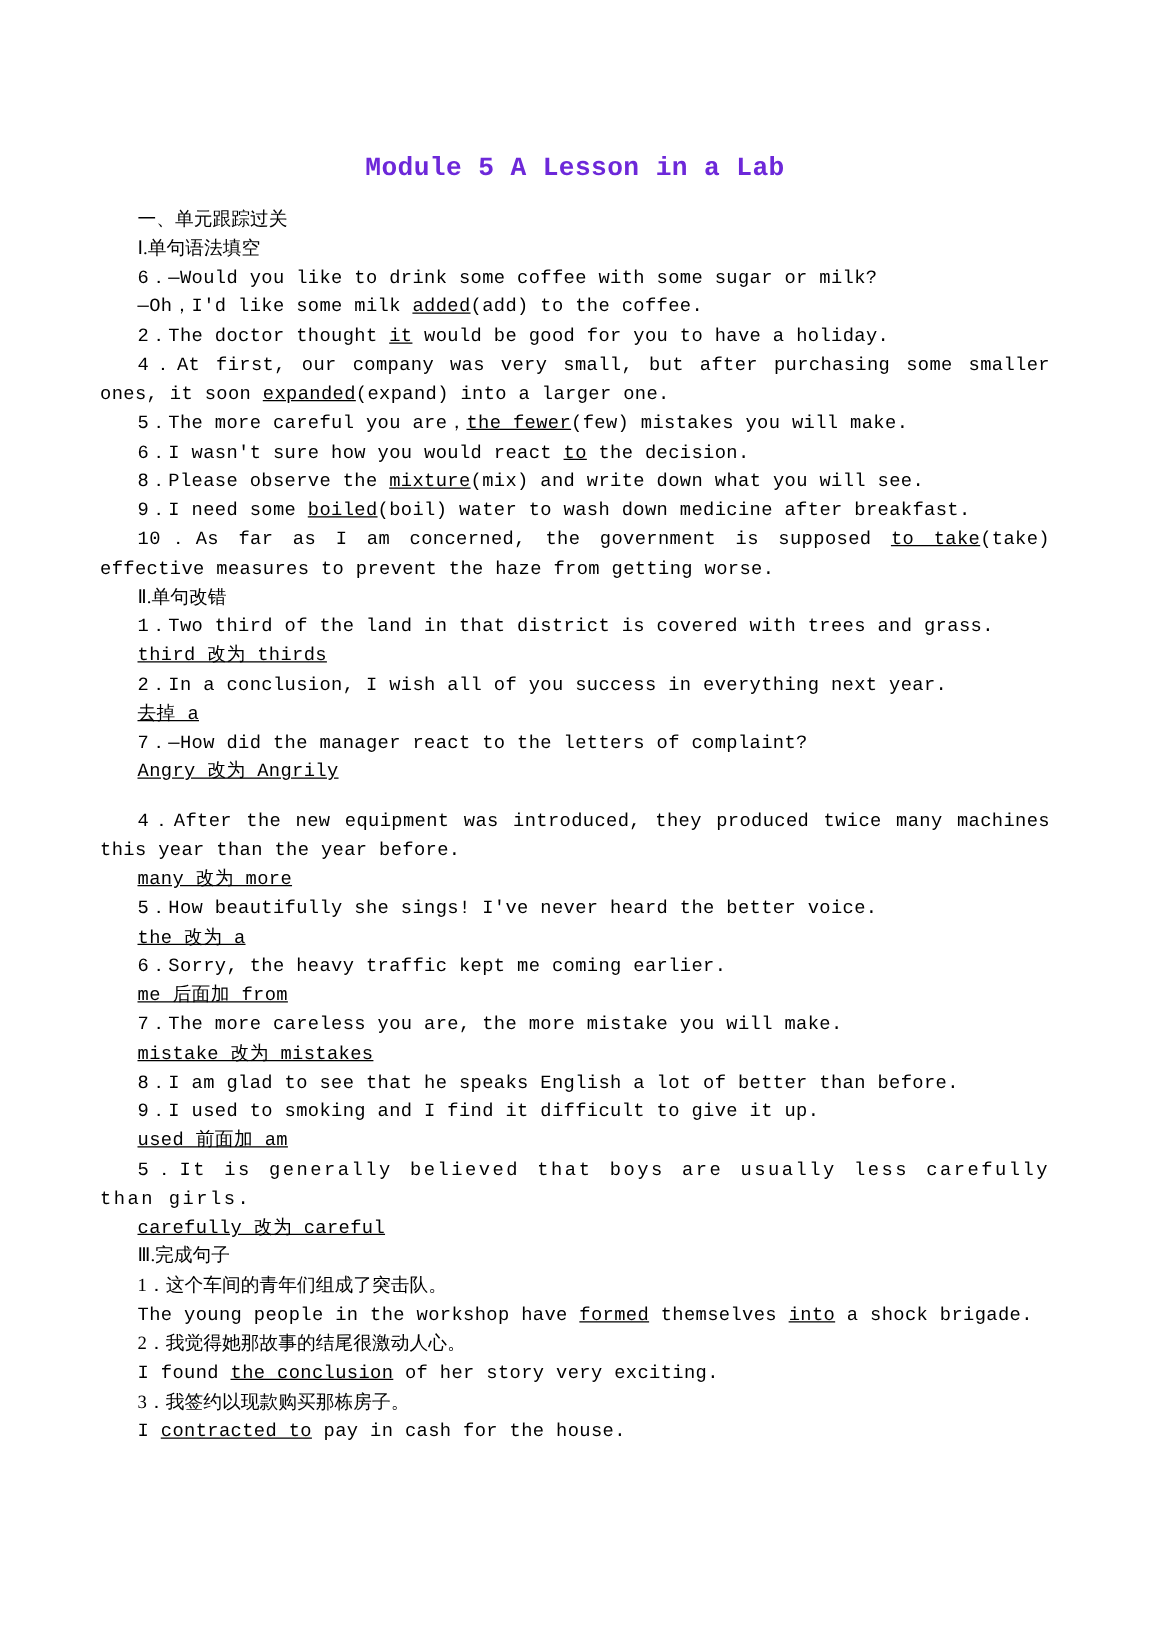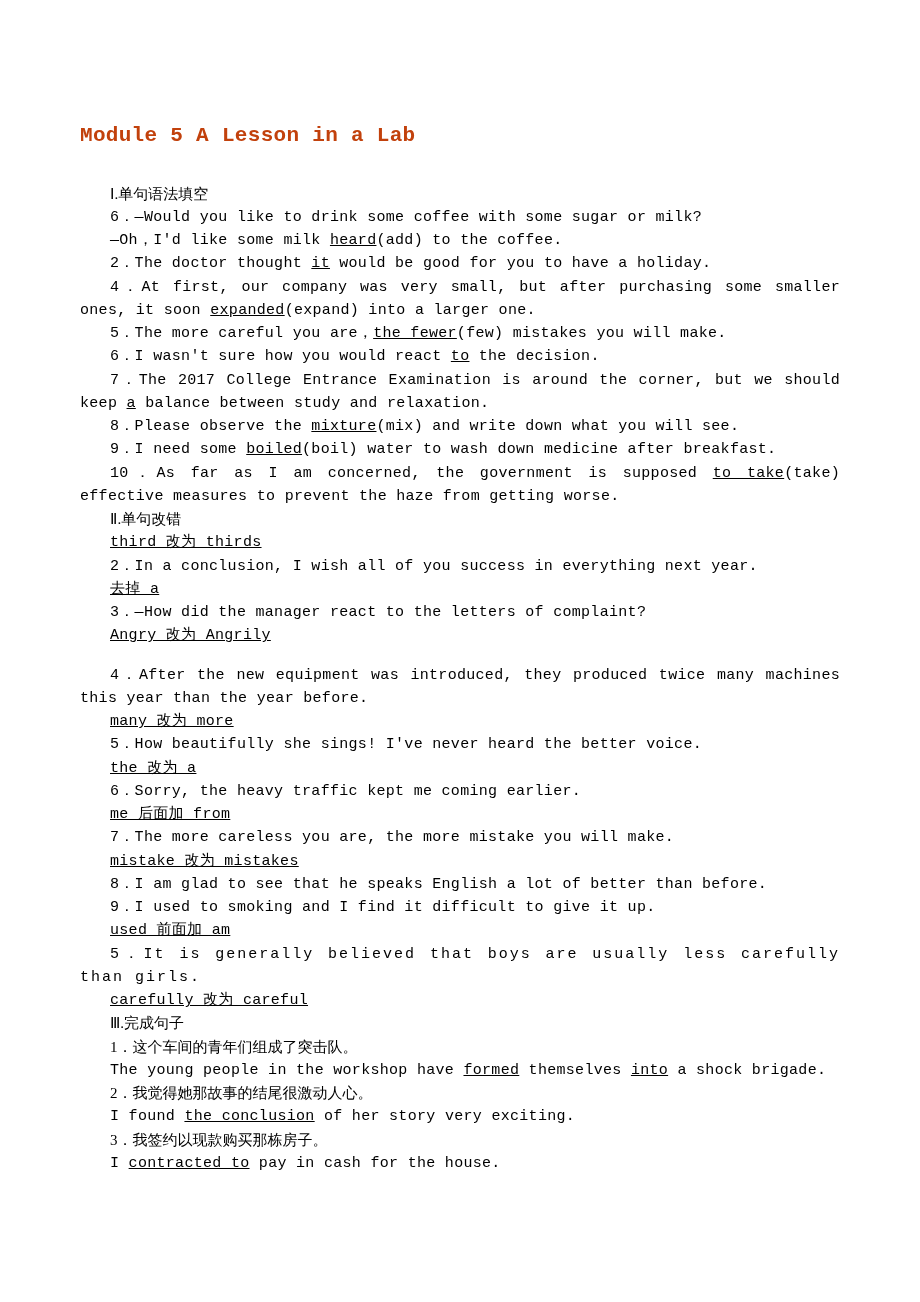--- a/index.html
+++ b/index.html
@@ -9,25 +9,26 @@
     font-family: "SimSun", "宋体", serif;
     width: 920px;
   }
   .page {
     padding: 120px 80px 80px 80px;
     font-size: 15px;
     line-height: 1.55;
     color: #000;
   }
   .title {
-    color: #c2410c;
+    text-align: center;
+    color: #6d28d9;
     font-weight: bold;
     font-size: 21px;
     font-family: "Courier New", monospace;
-    margin-bottom: 30px;
+    margin-bottom: 12px;
     letter-spacing: 0.5px;
   }
   .indent {
     text-indent: 2em;
   }
   .en {
     font-family: "Courier New", monospace;
     letter-spacing: 0.3px;
   }
   .u {
@@ -45,50 +46,51 @@
     letter-spacing: 2px;
   }
 </style>
 </head>
 <body>
 
 <div class="page">
 
   <div class="title en">Module 5  A Lesson in a Lab</div>
 
+  <p class="indent">一、单元跟踪过关</p>
   <p class="indent">Ⅰ.单句语法填空</p>
 
   <p class="indent en">6．—Would you like to drink some coffee with some sugar or milk?</p>
-  <p class="indent en"><span>—Oh，I'd like some milk </span><span class="u">heard</span><span>(add) to the coffee.</span></p>
+  <p class="indent en"><span>—Oh，I'd like some milk </span><span class="u">added</span><span>(add) to the coffee.</span></p>
 
   <p class="indent en"><span>2．The doctor thought </span><span class="u">it</span><span> would be good for you to have a holiday.</span></p>
 
 
   <p class="en hang" style="text-indent:2em;"><span>4．At first, our company was very small, but after purchasing some smaller ones, it soon </span><span class="u">expanded</span><span>(expand) into a larger one.</span></p>
 
   <p class="indent en"><span>5．The more careful you are，</span><span class="u">the fewer</span><span>(few) mistakes you will make.</span></p>
 
   <p class="indent en"><span>6．I wasn't sure how you would react </span><span class="u">to</span><span> the decision.</span></p>
 
-  <p class="en hang" style="text-indent:2em;"><span>7．The 2017 College Entrance Examination is around the corner, but we should keep </span><span class="u">a</span><span> balance between study and relaxation.</span></p>
 
   <p class="indent en"><span>8．Please observe the </span><span class="u">mixture</span><span>(mix) and write down what you will see.</span></p>
 
   <p class="indent en"><span>9．I need some </span><span class="u">boiled</span><span>(boil)  water  to  wash  down medicine after breakfast.</span></p>
 
   <p class="en hang" style="text-indent:2em;"><span>10．As far as I am concerned, the government is supposed </span><span class="u">to take</span><span>(take) effective measures to prevent the haze from getting worse.</span></p>
 
   <p class="indent">Ⅱ.单句改错</p>
 
+  <p class="indent en">1．Two third of the land in that district is covered with trees and grass.</p>
   <p class="indent en u">third 改为 thirds</p>
 
   <p class="indent en">2．In a conclusion, I wish all of you success in everything next year.</p>
   <p class="indent en u">去掉 a</p>
 
-  <p class="indent en">3．—How did the manager react to the letters of complaint?</p>
+  <p class="indent en">7．—How did the manager react to the letters of complaint?</p>
   <p class="indent en u">Angry 改为 Angrily</p>
 
   <p class="en hang" style="text-indent:2em;margin-top:16px;">4．After the new equipment was introduced, they produced twice many machines this year than the year before.</p>
   <p class="indent en u">many 改为 more</p>
 
   <p class="indent en">5．How beautifully she sings! I've never heard the better voice.</p>
   <p class="indent en u">the 改为 a</p>
 
   <p class="indent en">6．Sorry, the heavy traffic kept me coming earlier.</p>
   <p class="indent en u">me 后面加 from</p>

